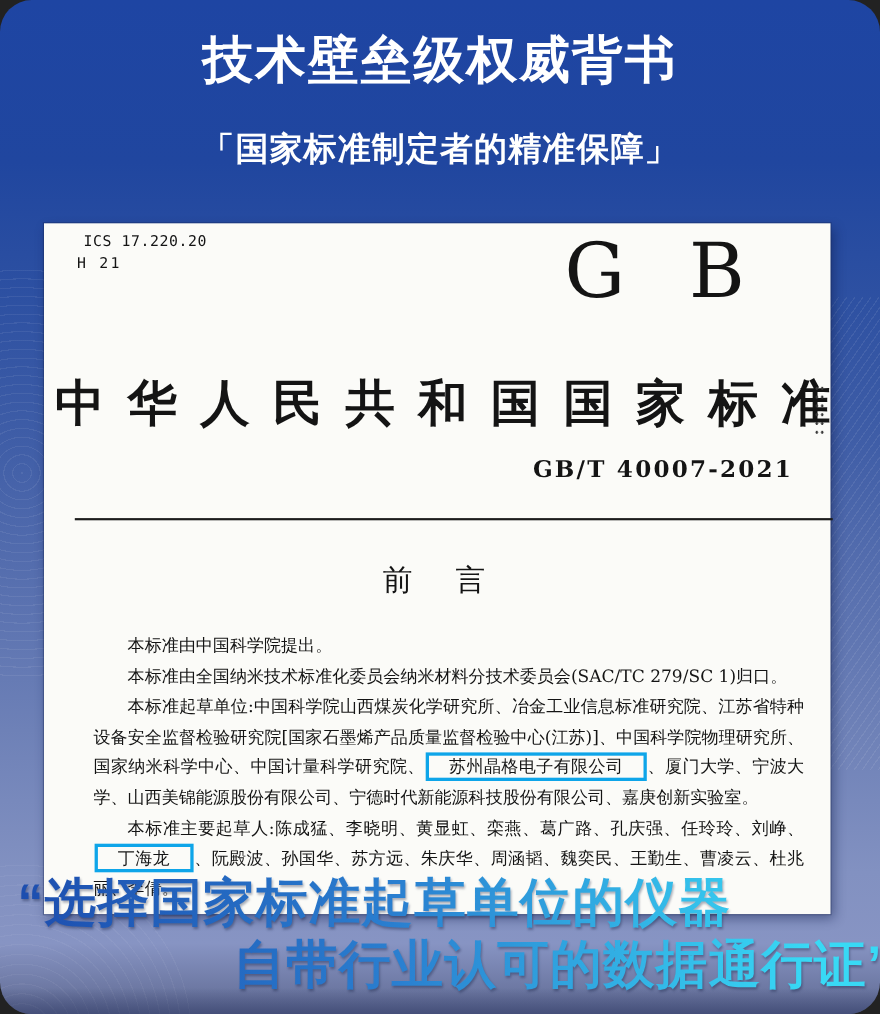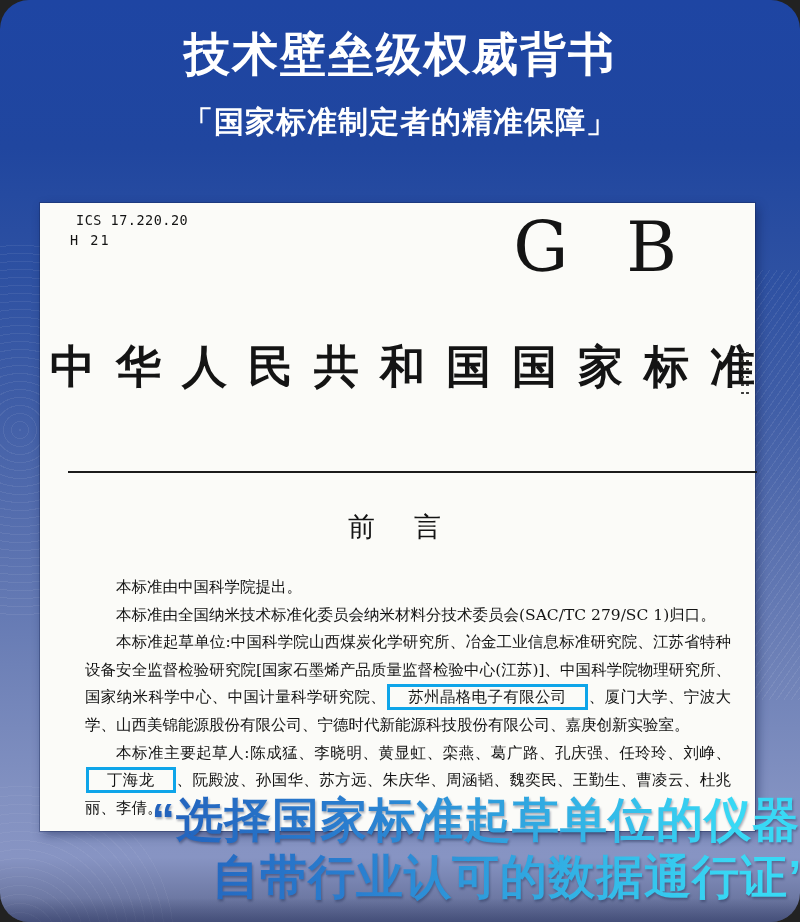--- a/index.html
+++ b/index.html
@@ -31,21 +31,21 @@
       rgba(255,255,255,0.08) 0 1px, transparent 1px 6px);
   }
   .bottom-fade{
     position:absolute; left:0; bottom:0; width:100%; height:24px;
     background:linear-gradient(180deg, rgba(50,60,100,0) 0%, rgba(45,55,95,0.5) 100%);
   }
 
   
   .hdr{position:absolute; top:0; left:0; width:100%; text-align:center; color:#fff;}
   .hdr-title{margin:0; padding-top:24px; font-size:46px; font-weight:900; letter-spacing:2px;}
-  .hdr-sub{margin:0; padding-top:16px; font-size:30px; font-weight:600; letter-spacing:1px;}
+  .hdr-sub{margin:13px; padding-top:16px; font-size:30px; font-weight:600; letter-spacing:1px;}
 
   
   .page{
     position:absolute; left:40px; top:159px; width:715px; height:628px;
     background:#fbfbf8; color:#141414;
     font-family:"DejaVu Serif","Liberation Serif",serif;
     box-shadow:0 0 0 1px rgba(20,35,80,0.35), 3px 4px 10px rgba(10,25,70,0.45);
     margin-top:44px;
   }
   .ics{position:absolute; left:36px; top:9px;  font-size:13.5px; font-family:"DejaVu Sans Mono",monospace; letter-spacing:.5px;}
@@ -68,21 +68,21 @@
   .redbox{border:3px solid #0ea5e9; padding:1px 18px; margin:0 1px;}
 
   
   .tagline{
     position:absolute; left:0; top:791px; width:800px;
     font-size:47px; font-weight:900; line-height:57px; letter-spacing:1px; white-space:nowrap;
     background:linear-gradient(90deg, #1c4bad 0%, #2a7fd0 45%, #38d9f5 92%);
     -webkit-background-clip:text; background-clip:text; color:transparent;
     filter:drop-shadow(1px 2px 1px rgba(15,25,60,0.35));
   }
-  .tagline .l1{padding-left:28px;text-align:right;}
+  .tagline .l1{padding-left:16px;}
   .tagline .l2{padding-left:212px;}
 </style>
 </head>
 <body>
 
 <div class="poster">
 
   <div class="tex tex-arcs-left"></div>
   <div class="tex tex-arcs-bottom"></div>
   <div class="tex tex-hatch-right"></div>
@@ -91,20 +91,21 @@
     <h1 class="hdr-title">技术壁垒级权威背书</h1>
     <p class="hdr-sub">「国家标准制定者的精准保障」</p>
   </div>
 
   <section class="page">
     <div class="ics">ICS 17.220.20</div>
     <div class="cls">H 21</div>
     <div class="gbmark">G B</div>
     <div class="std-title">中华人民共和国国家标准</div>
     <div class="binding-dots"></div>
+    <div class="std-number">GB/T 40007-2021</div>
     <div class="rule"></div>
     <div class="foreword">前　言</div>
 
     <div class="doc-body">
       <p>本标准由中国科学院提出。</p>
       <p>本标准由全国纳米技术标准化委员会纳米材料分技术委员会(SAC/TC 279/SC 1)归口。</p>
       <p><span>本标准起草单位:中国科学院山西煤炭化学研究所、冶金工业信息标准研究院、江苏省特种设备安全监督检验研究院[国家石墨烯产品质量监督检验中心(江苏)]、中国科学院物理研究所、国家纳米科学中心、中国计量科学研究院、</span><span class="redbox">苏州晶格电子有限公司</span><span>、厦门大学、宁波大学、山西美锦能源股份有限公司、宁德时代新能源科技股份有限公司、嘉庚创新实验室。</span></p>
       <p><span>本标准主要起草人:陈成猛、李晓明、黄显虹、栾燕、葛广路、孔庆强、任玲玲、刘峥、</span><span class="redbox">丁海龙</span><span>、阮殿波、孙国华、苏方远、朱庆华、周涵韬、魏奕民、王勤生、曹凌云、杜兆丽、李倩。</span></p>
     </div>
   </section>

